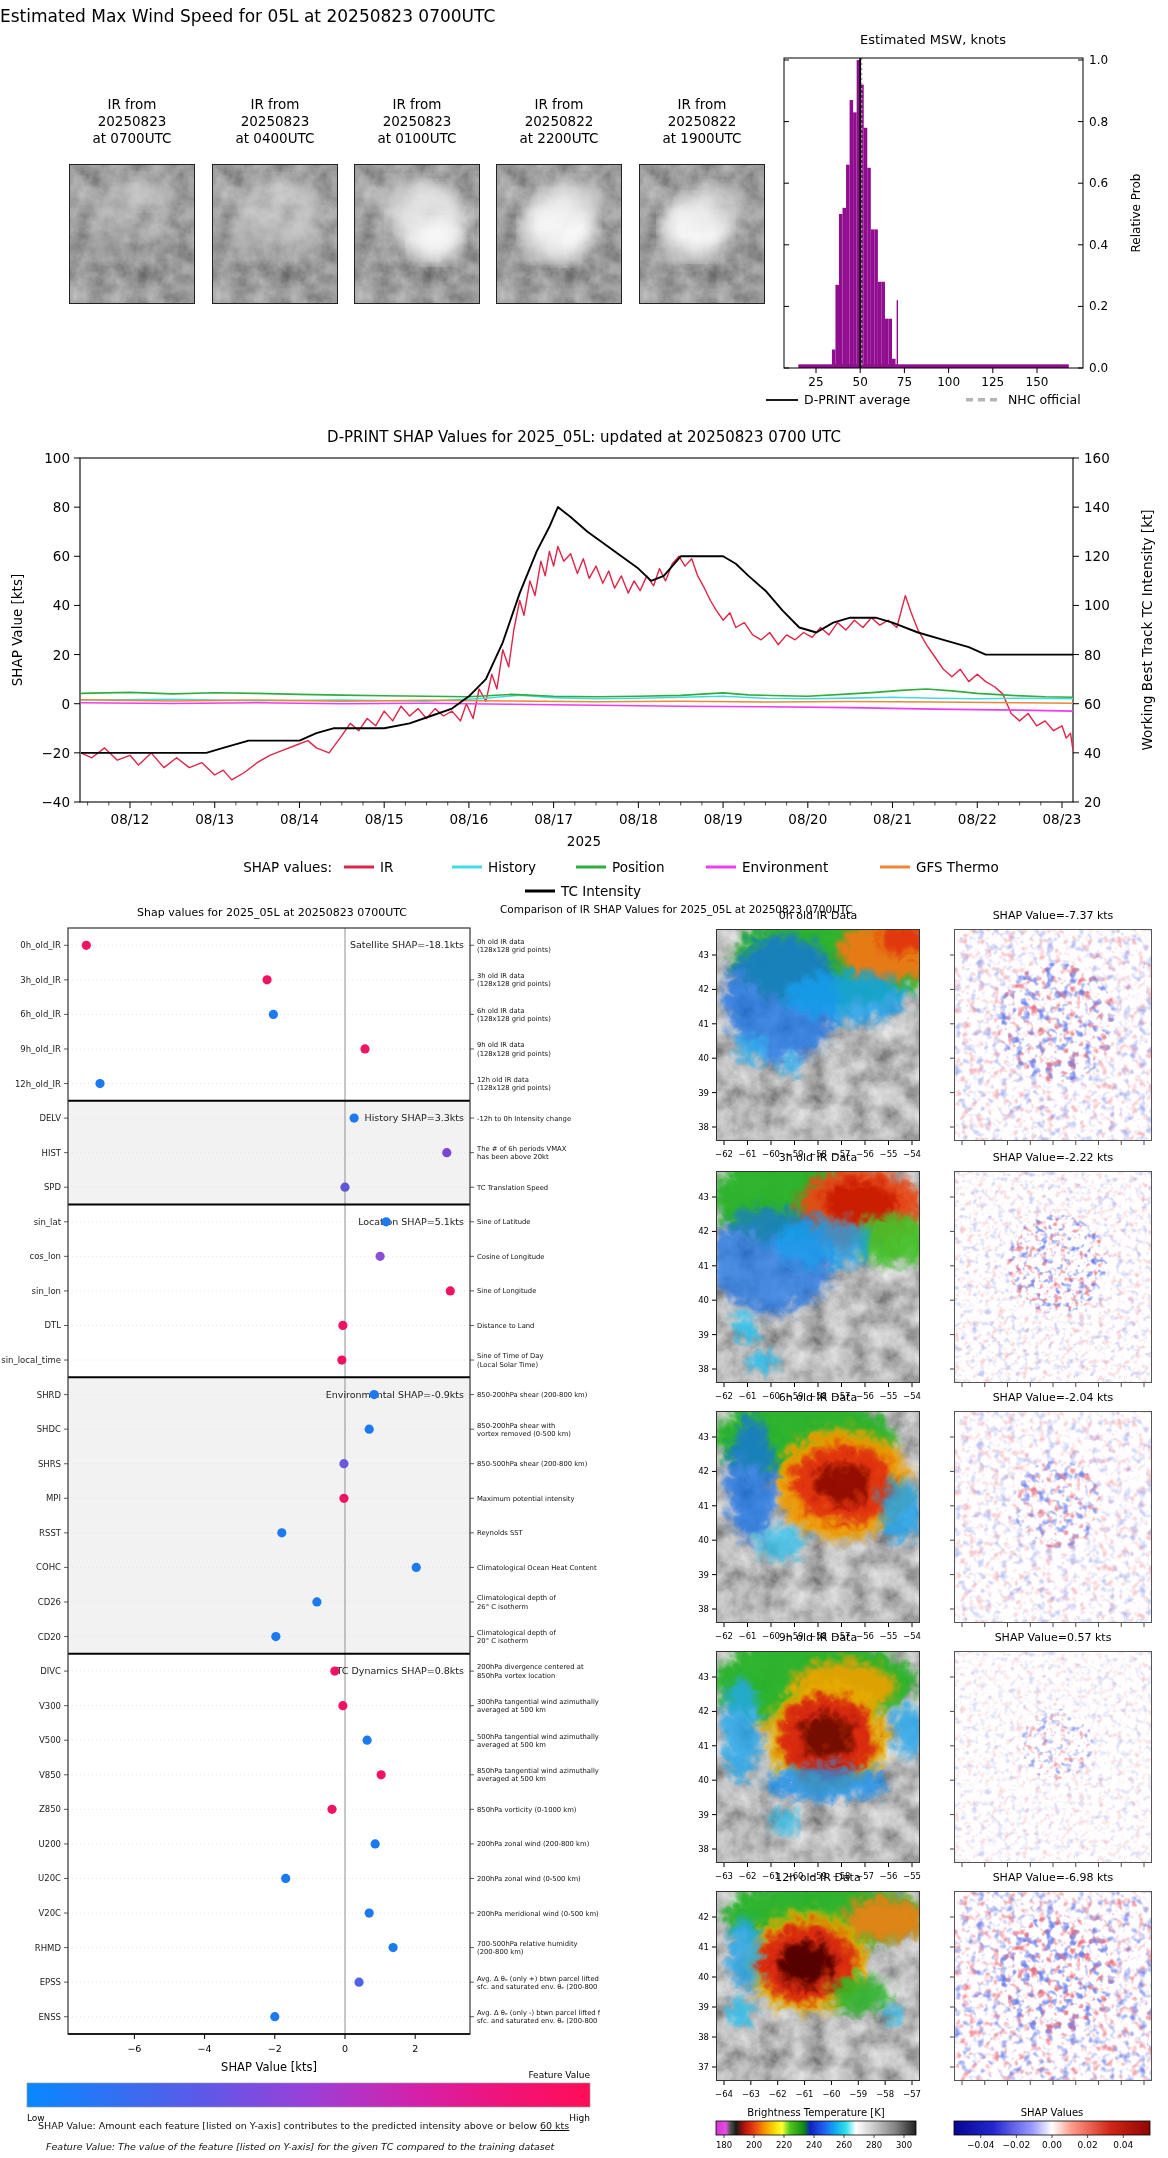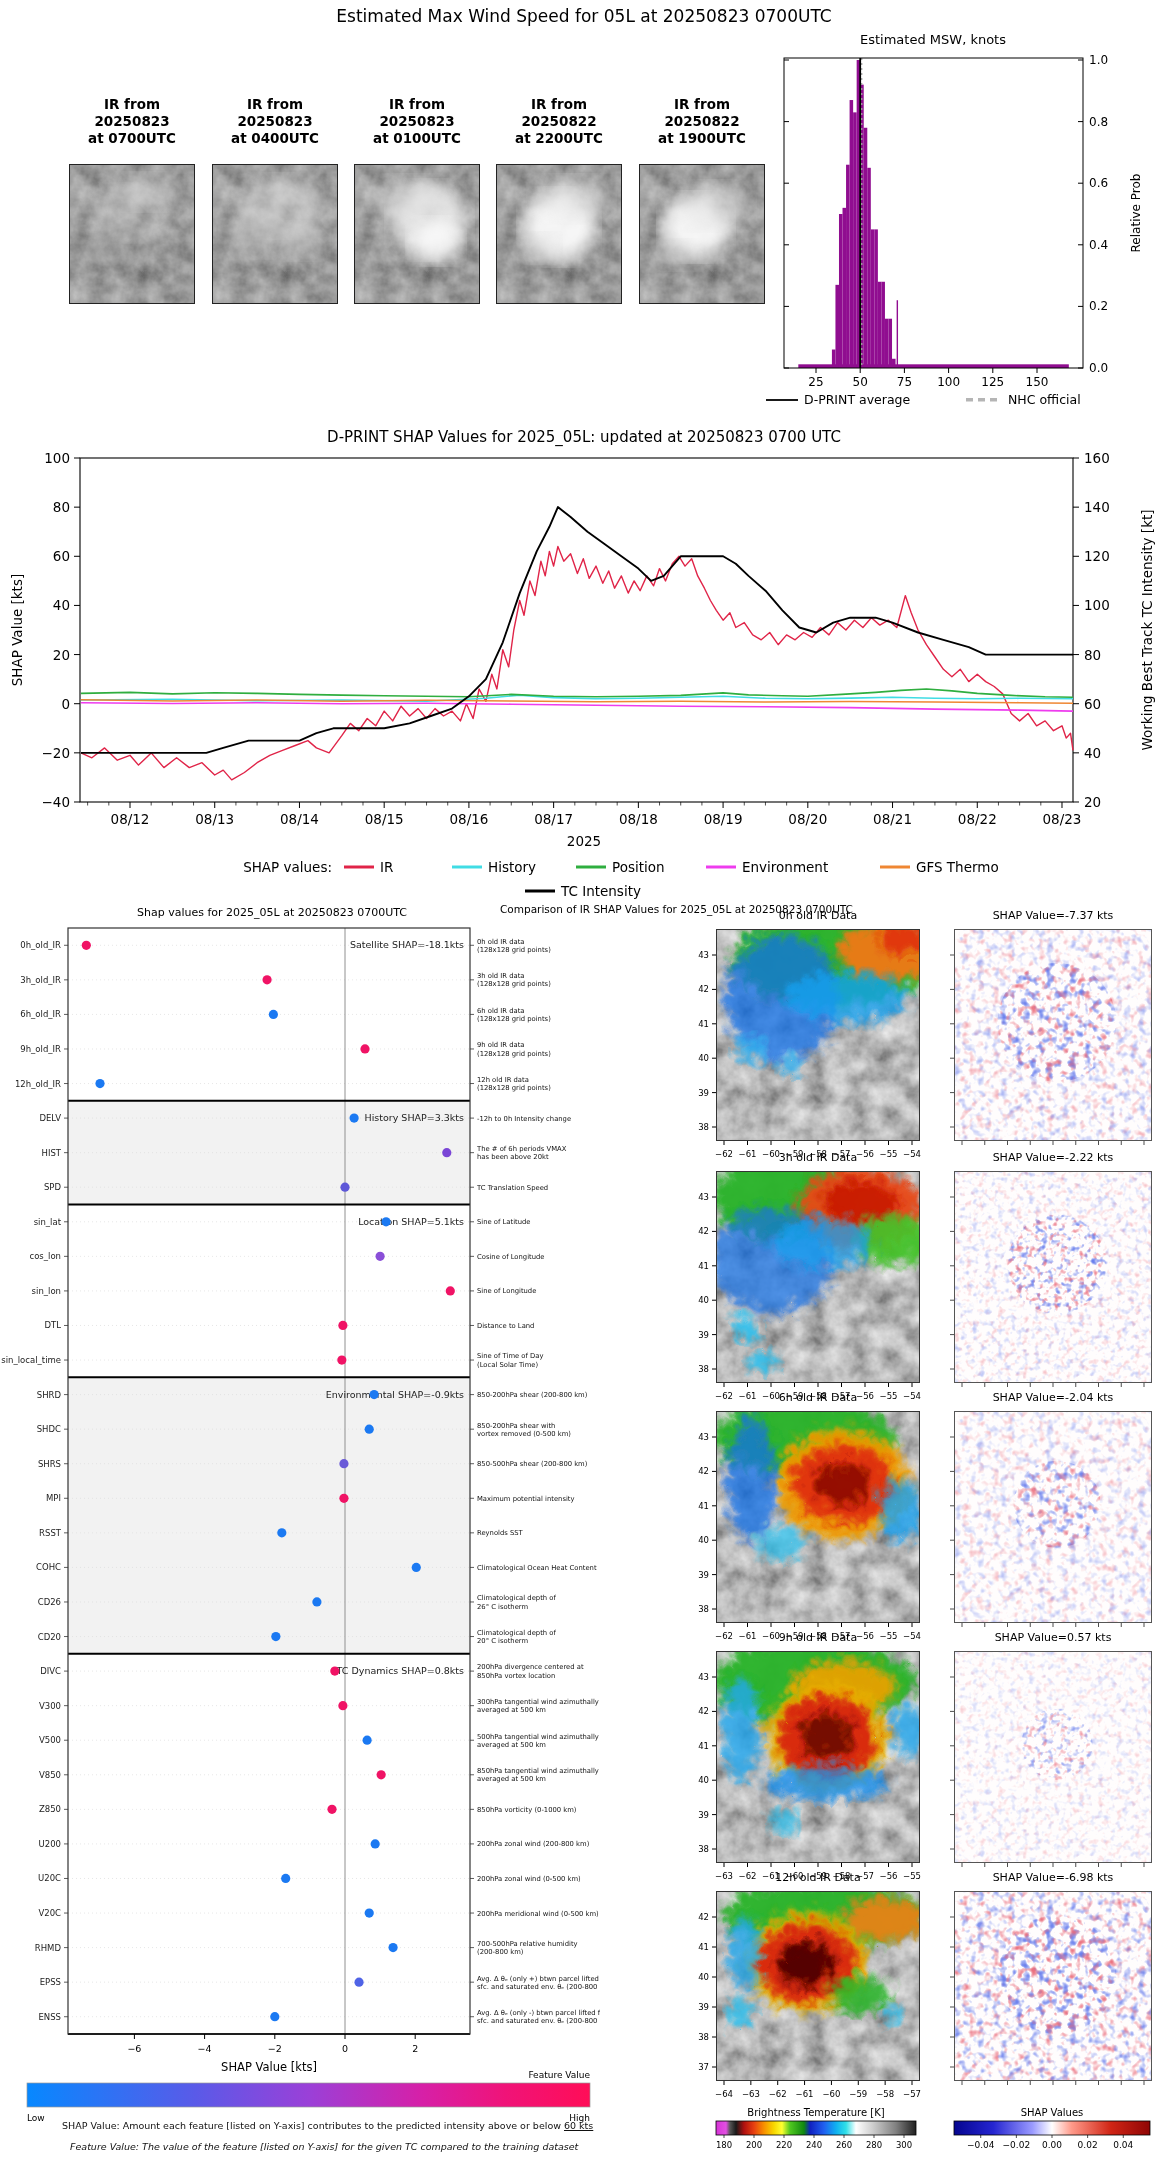--- a/index.html
+++ b/index.html
@@ -1,22 +1,22 @@
 <!DOCTYPE html>
 <html><head>
 <meta charset="utf-8">
 <style>
   html,body{margin:0;padding:0;background:#fff;}
   .page{position:relative;width:1168px;height:2158px;background:#fff;overflow:hidden;
         font-family:"DejaVu Sans",sans-serif;color:#000;}
   .abs{position:absolute;}
-  .main-title{top:6px;left:0;width:1168px;text-align:center;font-size:17px;}
+  .main-title{top:6px;left:0;width:1168px;font-size:17px;}
   .cmp-header{top:8px;left:0;width:668px;text-align:left;font-size:10.5px;}
-  .thumb-label{text-align:center;font-size:13.5px;line-height:17px;font-weight:bold;}
-  .foot{font-size:9.5px;color:#111;margin-left:24px;}
+  .thumb-label{text-align:center;font-size:13.5px;line-height:17px;}
+  .foot{font-size:9.5px;color:#111;}
   svg text{font-family:"DejaVu Sans",sans-serif;}
   svg{display:block;}
 </style>
 </head>
 <body>
 
 <div class="page">
 
   <svg width="0" height="0" style="position:absolute">
     <defs>

